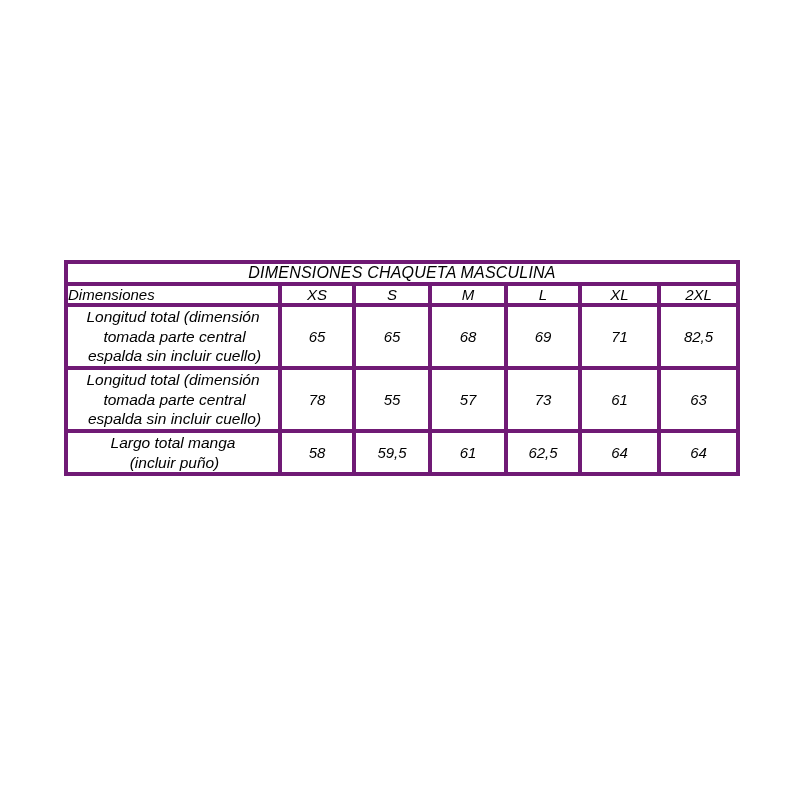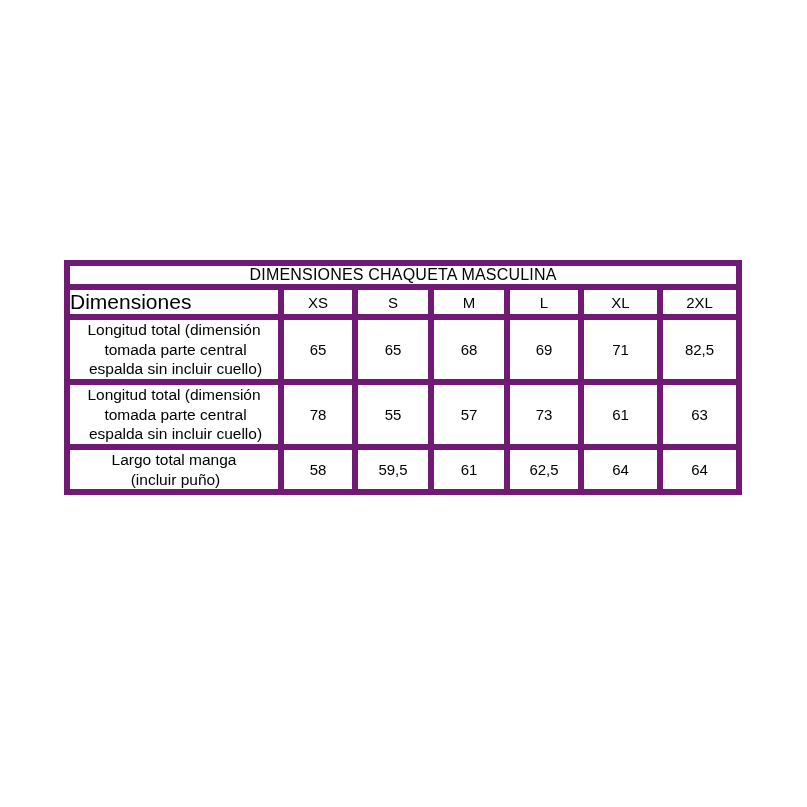--- a/index.html
+++ b/index.html
@@ -22,36 +22,37 @@
     width: 672px;
   }
   table.size-table {
     border-collapse: collapse;
     table-layout: fixed;
     width: 672px;
     font-size: 15.5px;
   }
   table.size-table td,
   table.size-table th {
-    border: 6px solid #701a75;
+    border: 4px solid #701a75;
     padding: 0;
     font-weight: normal;
     vertical-align: middle;
+    font-style: italic;
   }
   .title-cell {
     text-align: center;
     padding: 3px 0 4px 0;
     font-size: 16px;
     letter-spacing: 0.2px;
     border-bottom: 1px solid #000000;
   }
   .head-label {
     text-align: left;
     padding: 3px 0 4px 6px;
-    font-size: 21px;
+    font-size: 15px;
   }
   .head-size {
     text-align: center;
     padding: 3px 0 4px 0;
     font-size: 15px;
   }
   .row-label {
     text-align: center;
     padding: 4px 4px 5px 6px;
     line-height: 1.27;

